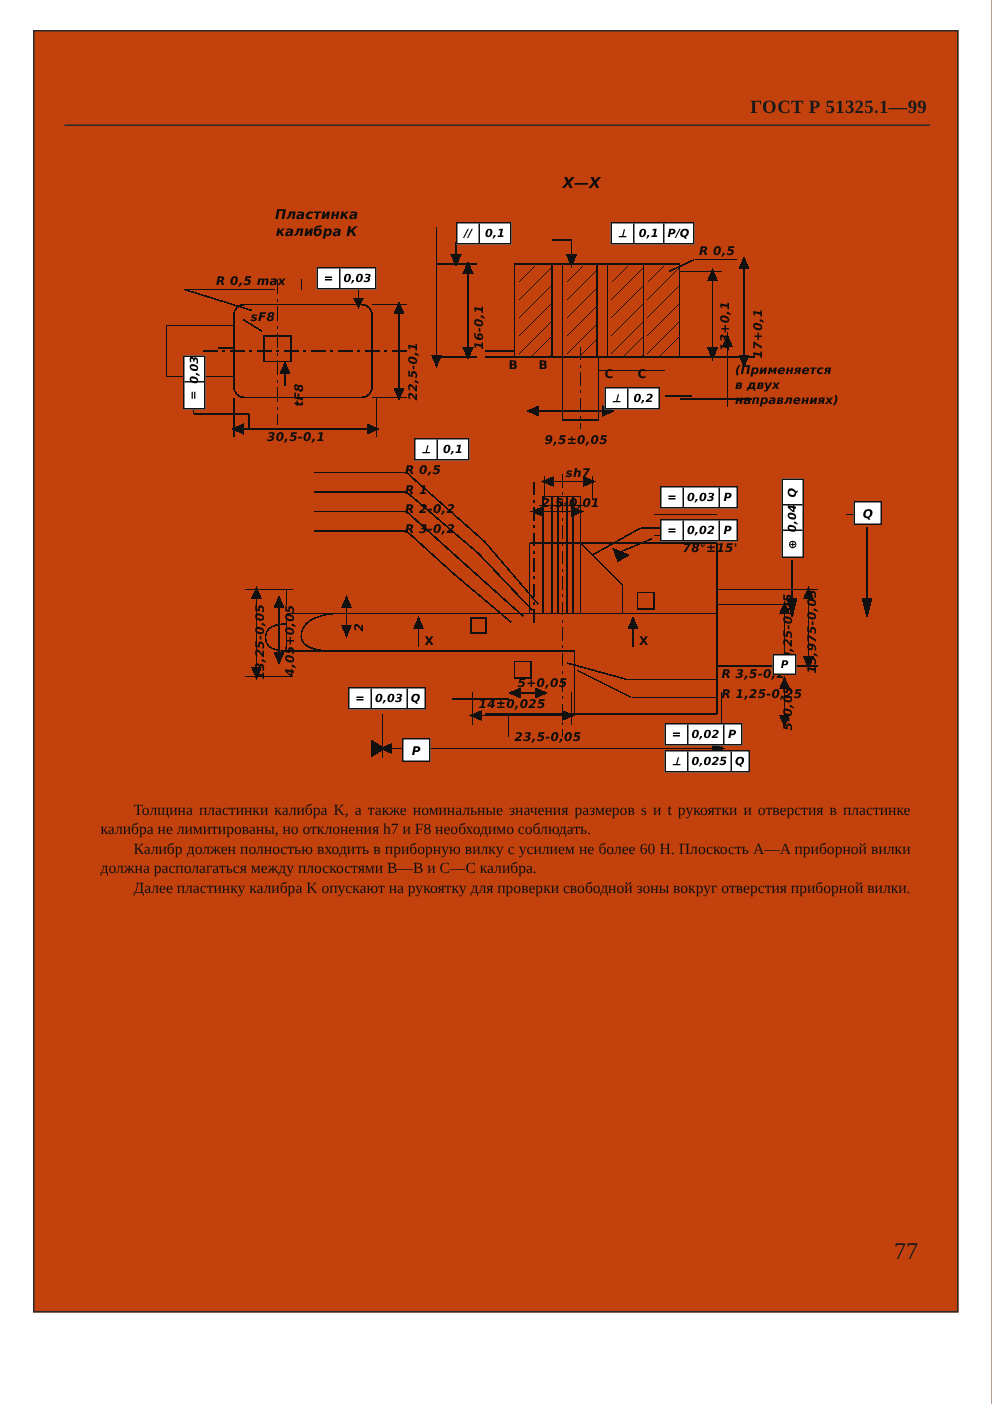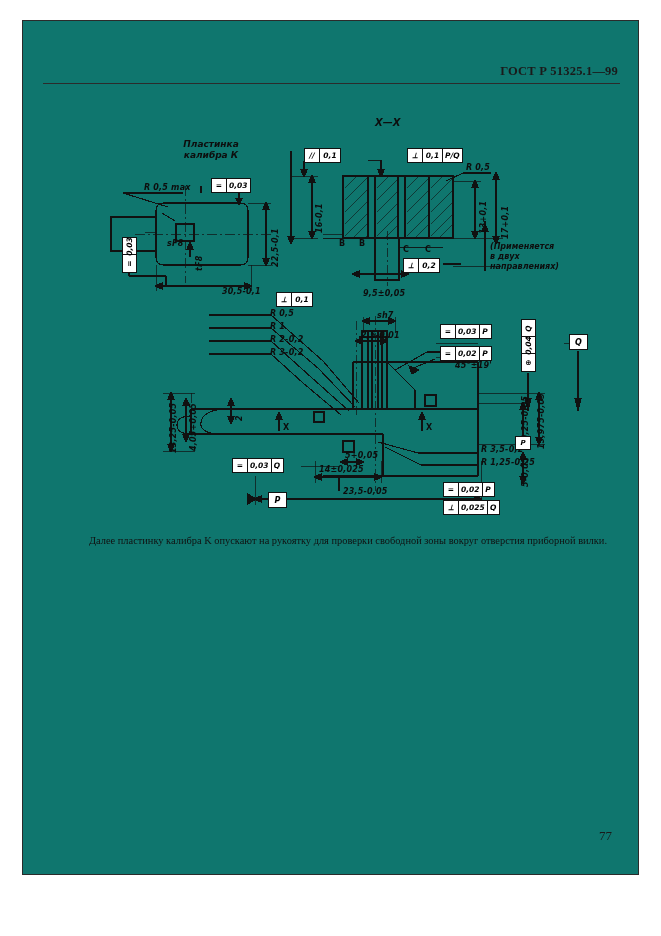--- a/index.html
+++ b/index.html
@@ -3,28 +3,28 @@
 <meta charset="utf-8">
 <style>
   html,body{margin:0;padding:0;background:#918f8d;}
   body{font-family:"Liberation Serif",serif;}
   .page{
     position:relative;width:661px;height:936px;background:#ffffff;
     margin:0 auto;overflow:hidden;
   }
   .sheet{
     position:absolute;left:22px;top:20px;width:617px;height:855px;
-    background:#0f766e;border:1px solid #2b2b2b;box-sizing:border-box;
+    background:#c2410c;border:1px solid #2b2b2b;box-sizing:border-box;
   }
   .hdr{
     position:absolute;right:20px;top:43px;font-size:12.5px;font-weight:bold;
     letter-spacing:.2px;color:#1a1a1a;
   }
   .hdr-rule{position:absolute;left:20px;right:18px;top:62px;height:1px;background:#2b2b2b;}
-  .pageno{position:absolute;right:26px;bottom:30px;font-size:13px;color:#1a1a1a;}
+  .pageno{position:absolute;right:26px;bottom:30px;font-size:16px;color:#1a1a1a;}
 
   
   .body{
     position:absolute;left:44px;top:513px;width:540px;
     font-size:10.4px;line-height:13.1px;color:#111;text-align:justify;
   }
   .body p{margin:0 0 0 0;text-indent:22px;}
   .caption{
     position:absolute;left:44px;top:645px;width:545px;font-size:10.4px;
     color:#111;text-align:center;
@@ -347,45 +347,45 @@
           <line x1="420" y1="468" x2="455" y2="468" stroke-width="0.7"></line>
           <line x1="420" y1="486" x2="458" y2="486" stroke-width="0.7"></line>
           <line x1="260" y1="478" x2="268" y2="478" stroke-width="0.7"></line>
         </g>
       </svg>
 
       <div class="ttl" style="left:140px;top:118px;width:96px;">Пластинка<br>калибра К</div>
       <div class="secttl" style="left:352px;top:96px;">X—X</div>
 
       <div class="lbl" style="left:121px;top:162px;">R 0,5 max</div>
-      <div class="lbl" style="left:144px;top:186px;margin-top:32px;">sF8</div>
+      <div class="lbl" style="left:144px;top:186px;">sF8</div>
       <div class="lbl v" style="left:172px;top:250px;">tF8</div>
       <div class="lbl v" style="left:248px;top:246px;">22,5-0,1</div>
-      <div class="lbl" style="left:155px;top:266px;margin-left:44px;">30,5-0,1</div>
+      <div class="lbl" style="left:155px;top:266px;">30,5-0,1</div>
 
       <div class="lbl v" style="left:292px;top:212px;">16-0,1</div>
       <div class="lbl v" style="left:456px;top:213px;">13+0,1</div>
       <div class="lbl v" style="left:478px;top:218px;">17+0,1</div>
       <div class="lbl" style="left:443px;top:142px;">R 0,5</div>
 
       <div class="lbl plain" style="left:316px;top:218px;">B</div>
       <div class="lbl plain" style="left:336px;top:218px;">B</div>
       <div class="lbl plain" style="left:380px;top:224px;">C</div>
       <div class="lbl plain" style="left:402px;top:224px;">C</div>
 
       <div class="note" style="left:467px;top:221px;">(Применяется<br>в двух<br>направлениях)</div>
 
       <div class="lbl" style="left:340px;top:268px;">9,5±0,05</div>
       <div class="lbl" style="left:247px;top:288px;">R 0,5</div>
       <div class="lbl" style="left:247px;top:301px;">R 1</div>
       <div class="lbl" style="left:247px;top:314px;">R 2-0,2</div>
       <div class="lbl" style="left:247px;top:327px;">R 3-0,2</div>
       <div class="lbl" style="left:322px;top:290px;margin-left:32px;">sh7</div>
       <div class="lbl" style="left:338px;top:310px;">2,5-0,01</div>
-      <div class="lbl" style="left:432px;top:340px;">45°±19'</div>
+      <div class="lbl" style="left:432px;top:340px;">78°±15'</div>
 
       <div class="lbl v" style="left:146px;top:432px;">13,25-0,05</div>
       <div class="lbl v" style="left:166px;top:430px;">4,05+0,05</div>
       <div class="lbl v" style="left:212px;top:400px;">2</div>
       <div class="lbl plain" style="left:260px;top:402px;">X</div>
       <div class="lbl plain" style="left:403px;top:402px;">X</div>
 
       <div class="lbl v" style="left:498px;top:425px;">10,25-0,05</div>
       <div class="lbl v" style="left:514px;top:428px;">15,975-0,05</div>
       <div class="lbl v" style="left:498px;top:466px;">5-0,05</div>
@@ -473,19 +473,21 @@
         <div class="sym">⟂</div>
         <div class="val">0,025</div>
         <div class="dat">Q</div>
       </div>
 
       <div class="datbox" style="left:245px;top:471px;">P</div>
       <div class="datbox" style="left:492px;top:415px;width:14px;height:12px;font-size:7px;">P</div>
     </div>
 
     <div class="body">
+      <p>Толщина пластинки калибра K, а также номинальные значения размеров s и t рукоятки и отверстия в пластинке калибра не лимитированы, но отклонения h7 и F8 необходимо соблюдать.</p>
+      <p>Калибр должен полностью входить в приборную вилку с усилием не более 60 Н. Плоскость A—A приборной вилки должна располагаться между плоскостями B—B и C—C калибра.</p>
       <p>Далее пластинку калибра K опускают на рукоятку для проверки свободной зоны вокруг отверстия приборной вилки.</p>
     </div>
 
 
     <div class="pageno">77</div>
   </div>
 </div>
 
 </body></html>

